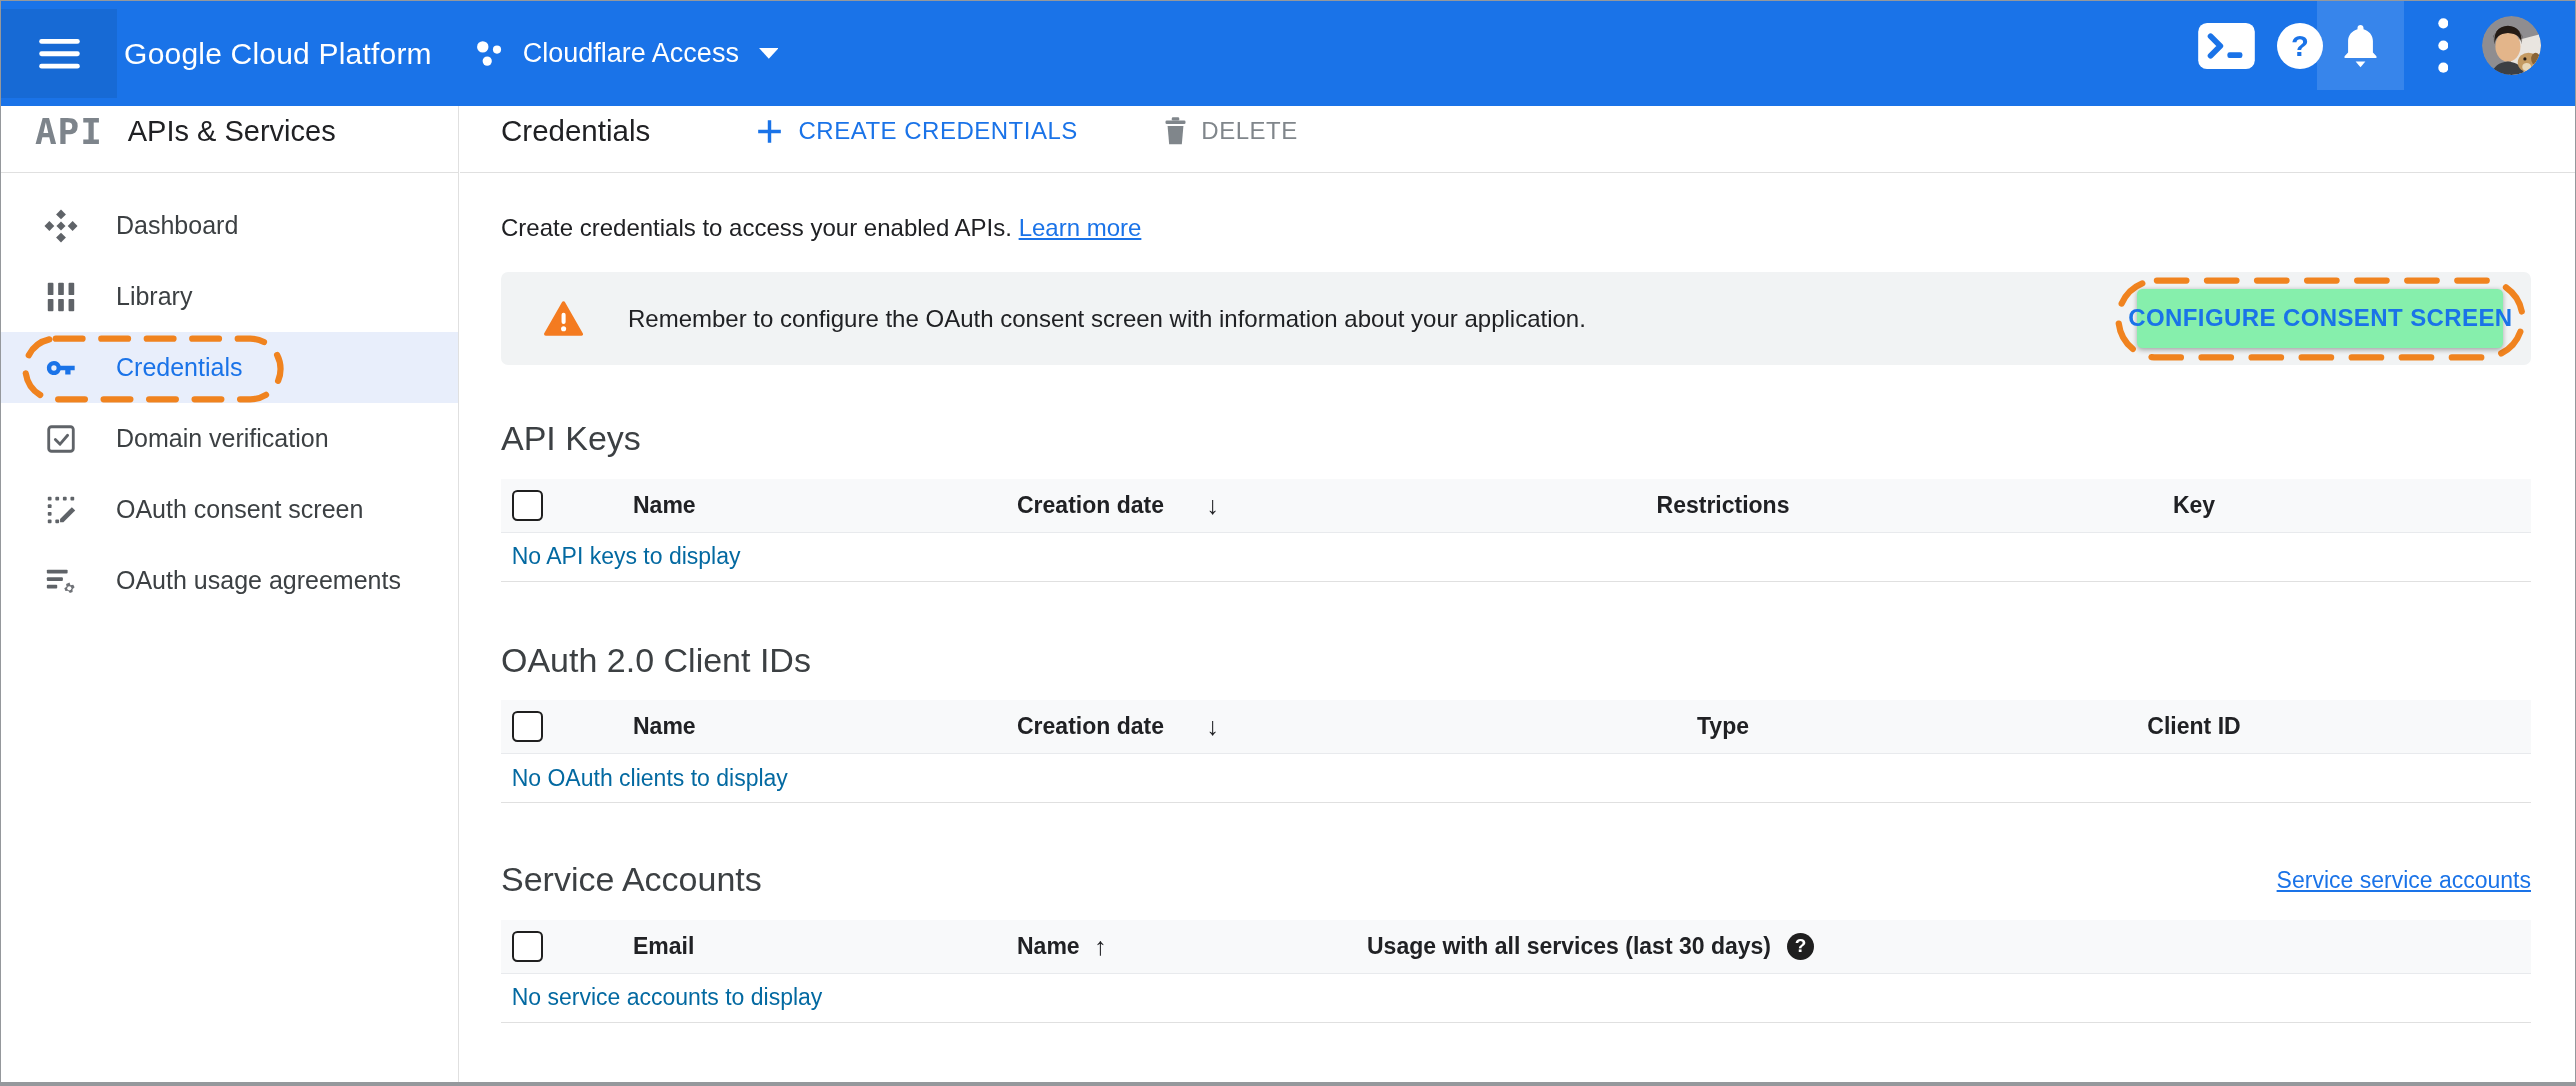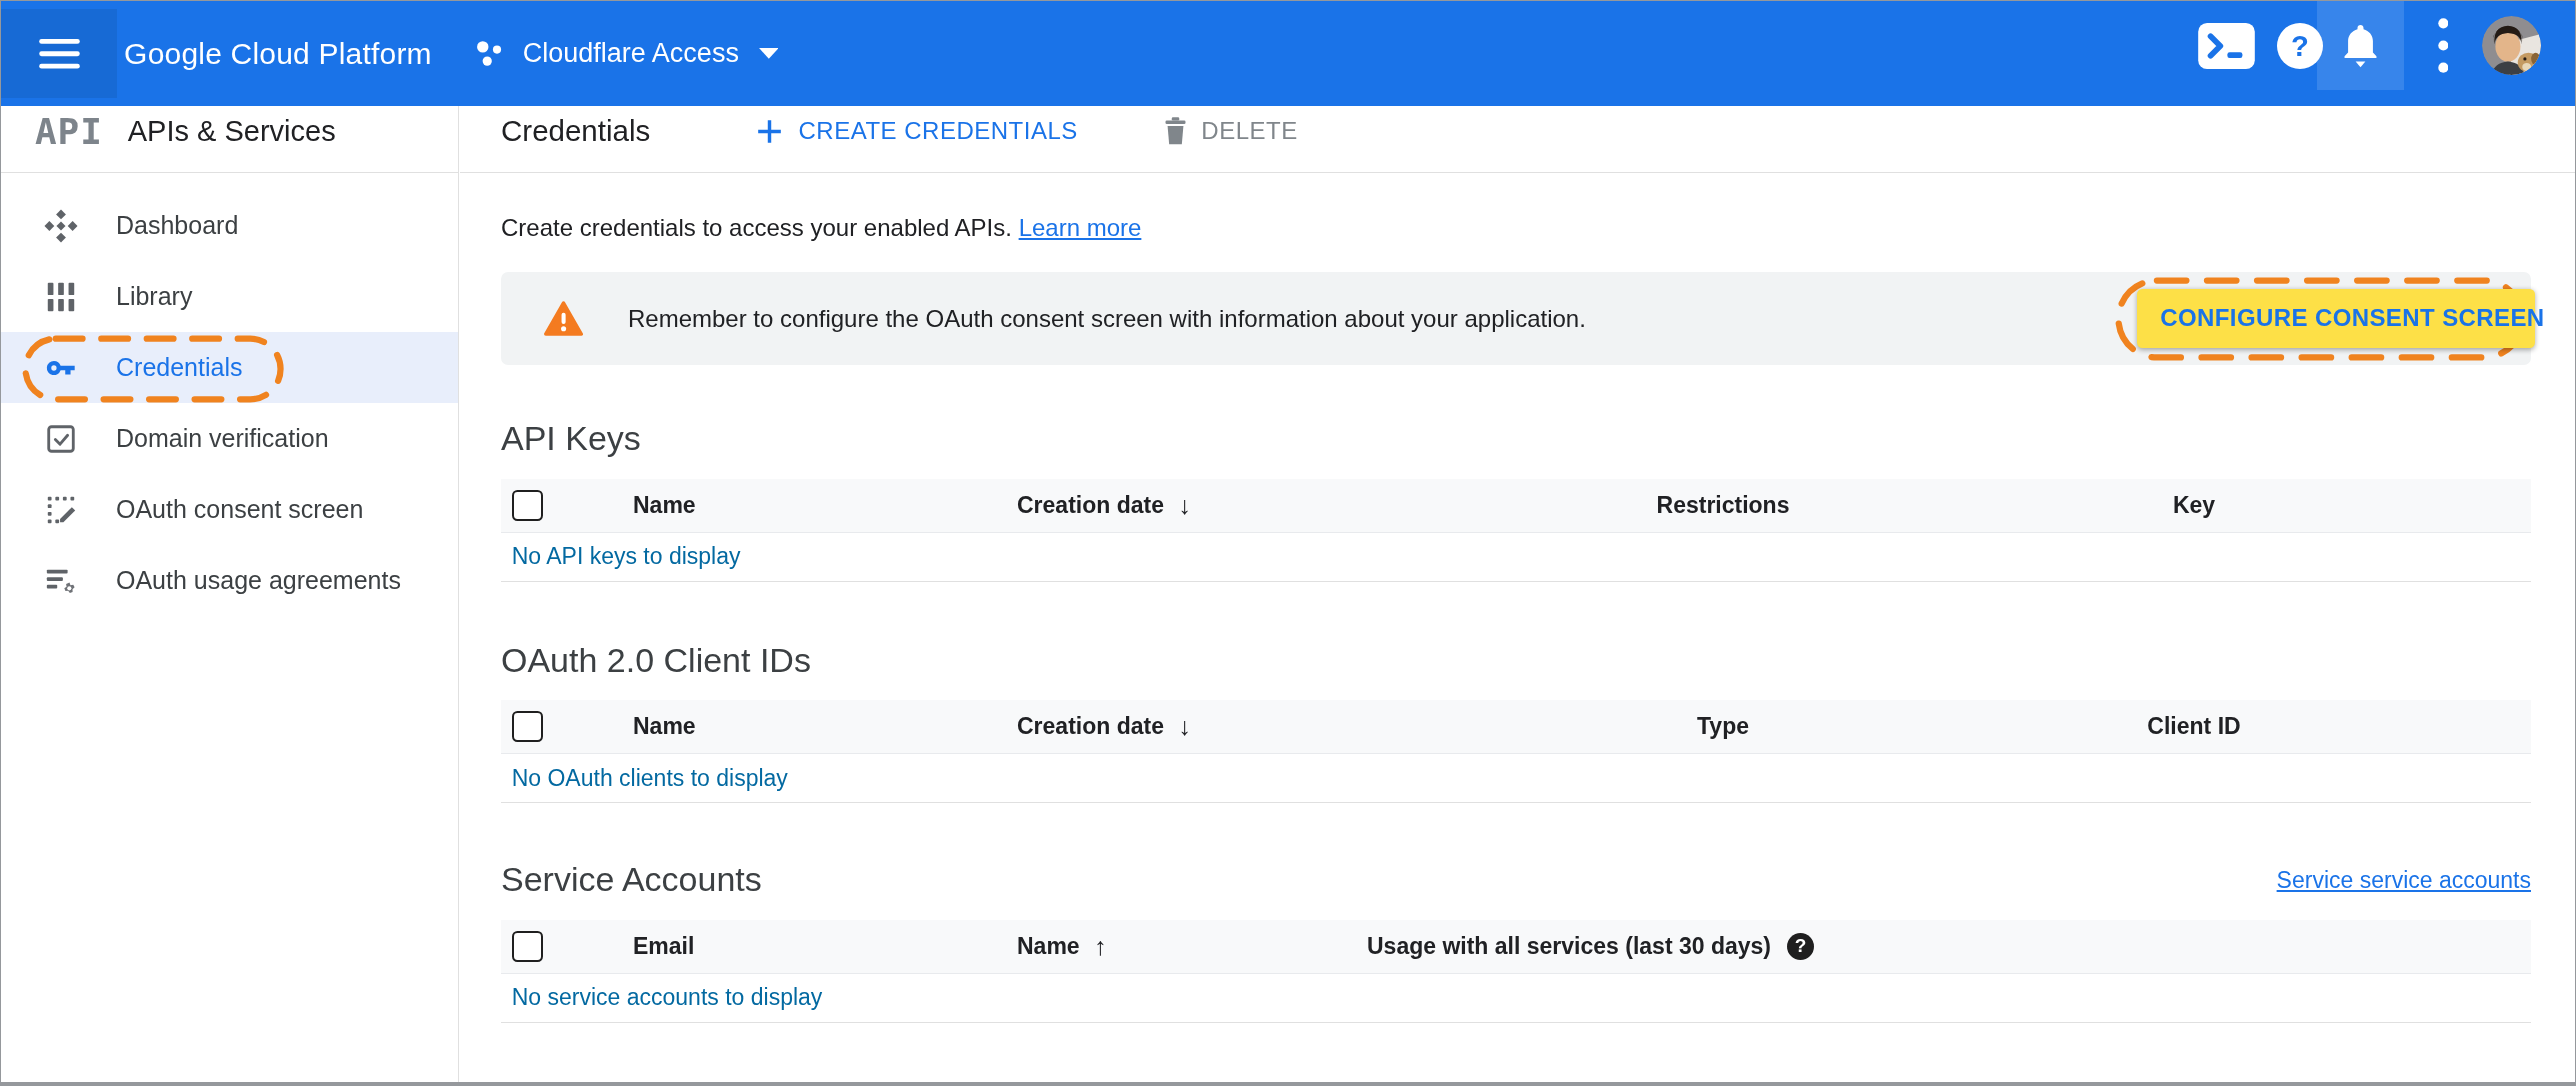--- a/index.html
+++ b/index.html
@@ -50,37 +50,37 @@
   .delete-btn .trash{margin-right:12.5px;display:flex;}
 
   .content{padding:0 44px 0 41px;}
   .intro{margin-top:41px;font-size:24px;color:#202124;}
   .intro .learn{color:#1a73e8;text-decoration:underline;cursor:pointer;}
 
   .banner{margin-top:30px;height:93px;background:#f1f3f4;border-radius:7.1px;display:flex;align-items:center;
           padding:0 3.6px 0 43px;box-sizing:border-box;}
   .banner-text{font-size:24px;color:#202124;margin-left:45px;flex:1;}
   .consent-wrap{position:relative;width:413px;height:86px;flex:0 0 413px;}
-  .consent-btn{position:absolute;left:23px;top:13.4px;width:366px;height:59px;background:#fde047;border-radius:5.4px;
+  .consent-btn{position:absolute;left:23px;top:13.4px;width:366px;height:59px;background:#86efac;border-radius:5.4px;
                box-shadow:0 1.8px 5.4px rgba(0,0,0,.32);color:#1a73e8;font-size:24px;font-weight:700;letter-spacing:0.4px;
-               display:flex;align-items:center;justify-content:center;cursor:pointer;white-space:nowrap;padding-left:32px;}
+               display:flex;align-items:center;justify-content:center;cursor:pointer;white-space:nowrap;}
   .consent-annotation{position:absolute;left:0;top:0;pointer-events:none;}
 
   .section-title{margin-top:54px;font-size:34px;color:#3c4043;font-weight:400;}
   .section-row{display:flex;align-items:flex-end;justify-content:space-between;}
   .manage-link{font-size:23px;color:#1a73e8;text-decoration:underline;cursor:pointer;margin-bottom:5.4px;}
 
   .table{margin-top:20.5px;}
   .thead{height:54px;background:#f8f9fa;display:flex;align-items:center;font-weight:700;font-size:23px;color:#202124;
          border-bottom:0.9px solid #e8eaed;box-sizing:border-box;}
   .cell{display:flex;align-items:center;box-sizing:border-box;}
   .cell-cb{flex:0 0 132px;padding-left:10.7px;}
   .checkbox{width:27px;height:27px;border:2.7px solid #1f1f1f;border-radius:5.4px;background:#fff;cursor:pointer;box-sizing:content-box;}
   .c-name{flex:0 0 384px;}
-  .c-date{flex:0 0 572px;}
+  .c-date{flex:0 0 572px;gap:28px;}
   .c-mid{flex:0 0 268px;justify-content:center;text-align:center;}
   .c-last{flex:1;justify-content:center;text-align:center;}
   .sa-email{flex:0 0 384px;}
   .sa-name{flex:0 0 350px;}
   .sa-usage{flex:1;}
   .sort-arrow{font-weight:700;margin-left:14.3px;font-size:25px;}
   .help-circle{width:27px;height:27px;border-radius:50%;background:#1f1f1f;color:#fff;font-size:19px;font-weight:700;
                display:inline-flex;align-items:center;justify-content:center;margin-left:16px;flex:0 0 27px;}
   .tr-empty{height:49px;display:flex;align-items:center;padding-left:10.7px;font-size:23px;color:#0369a1;
             border-bottom:0.9px solid #e0e0e0;box-sizing:border-box;}

